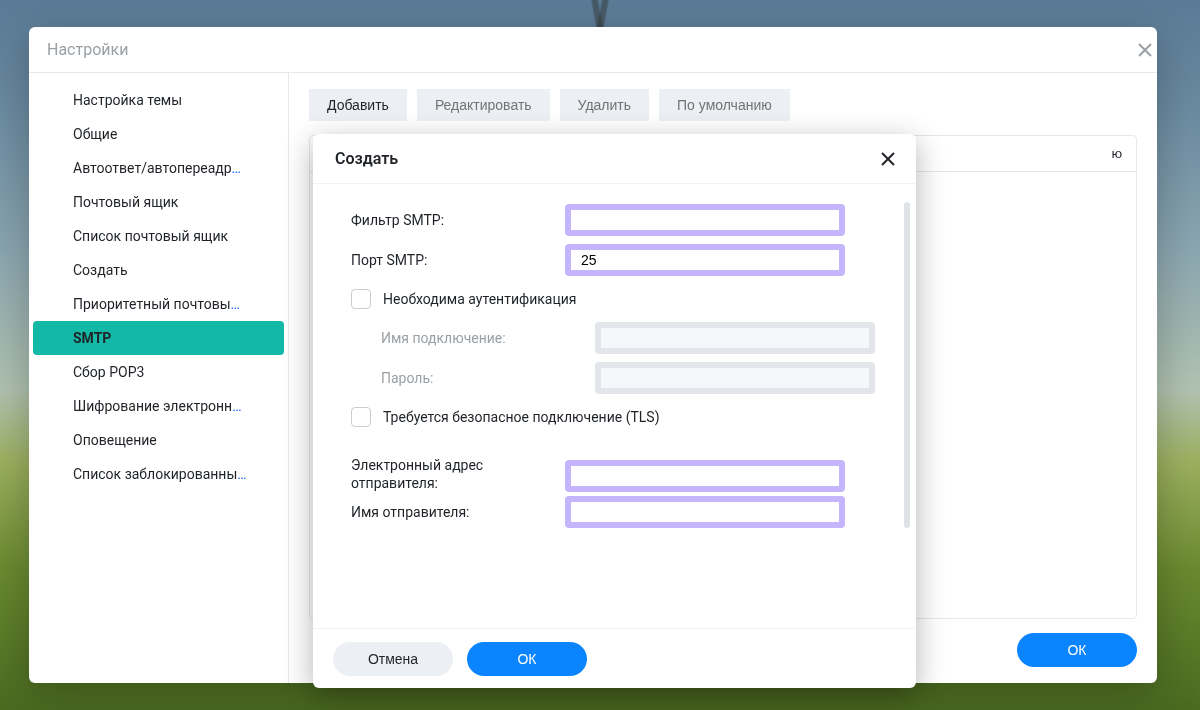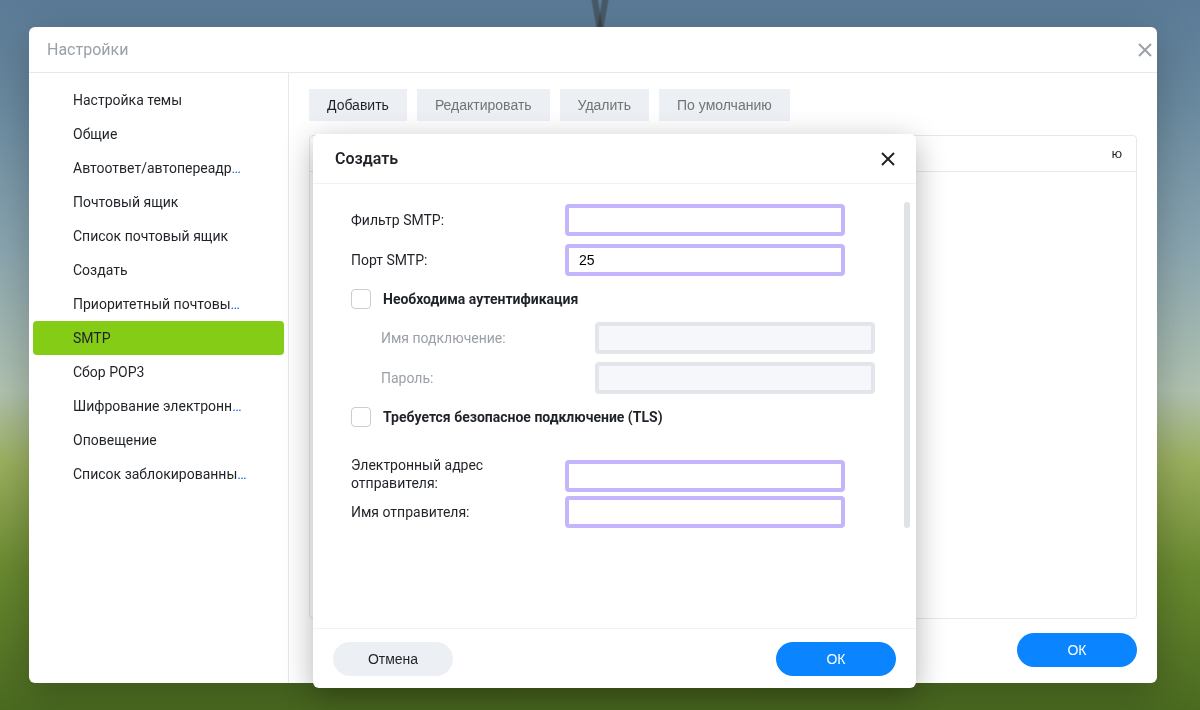--- a/index.html
+++ b/index.html
@@ -50,21 +50,21 @@
   }
   .sidebar-item {
     height: 34px; line-height:34px;
     padding: 0 16px 0 40px;
     margin: 0 4px;
     font-size: 14px; color:#1f2328;
     white-space: nowrap; overflow:hidden; text-overflow:ellipsis;
     cursor:pointer;
     border-radius:4px;
   }
-  .sidebar-item.active { background:#84cc16; }
+  .sidebar-item.active { background:#14b8a6;font-weight:bold; }
   .ellips { color:#0b5fff; }
 
   .main {
     flex:1; padding: 16px 20px 16px 20px;
     position:relative;
     display:flex; flex-direction:column;
   }
   .toolbar { display:flex; gap:10px; }
   .tbtn {
     background:#eceff3; border:none; height:32px; padding:0 18px;
@@ -132,35 +132,35 @@
     gap:10px;
   }
   .form-row.multi { align-items:flex-end; padding-top:8px; min-height:56px; }
   .form-label {
     width:204px; font-size:14px; color:#1f2328;
     line-height:1.3;
   }
   .form-label.sub { color:#9aa0a6; padding-left:30px; width:234px; }
   input[type="text"], input[type="password"] {
     width:280px; height:32px;
-    border:4px solid #c4b5fd; border-radius:4px;
+    border:6px solid #c4b5fd; border-radius:4px;
     padding:0 10px; font-size:14px;
     background:#fff;
   }
   input[disabled] { background:#f5f7fa; border-color:#e2e6eb; }
 
-  .checkbox-row { display:flex; align-items:center; gap:12px; min-height:38px;font-weight:bold; }
+  .checkbox-row { display:flex; align-items:center; gap:12px; min-height:38px; }
   .cbox {
     width:20px; height:20px; border:1px solid #c9ced5; border-radius:4px;
     background:#fff; cursor:pointer; flex:0 0 auto;
   }
   .cb-label { font-size:14px; color:#1f2328; }
 
   .dialog-footer {
-    height:60px; display:flex; align-items:center; justify-content:space-between;
+    height:60px; display:flex; align-items:center; justify-content:flex-start;
     gap:14px; padding:0 20px;
     border-top:1px solid #f0f2f5;
   }
 </style>
 </head>
 <body>
 
 <div class="window">
   <div class="window-header">
     <span class="title">Настройки</span>

